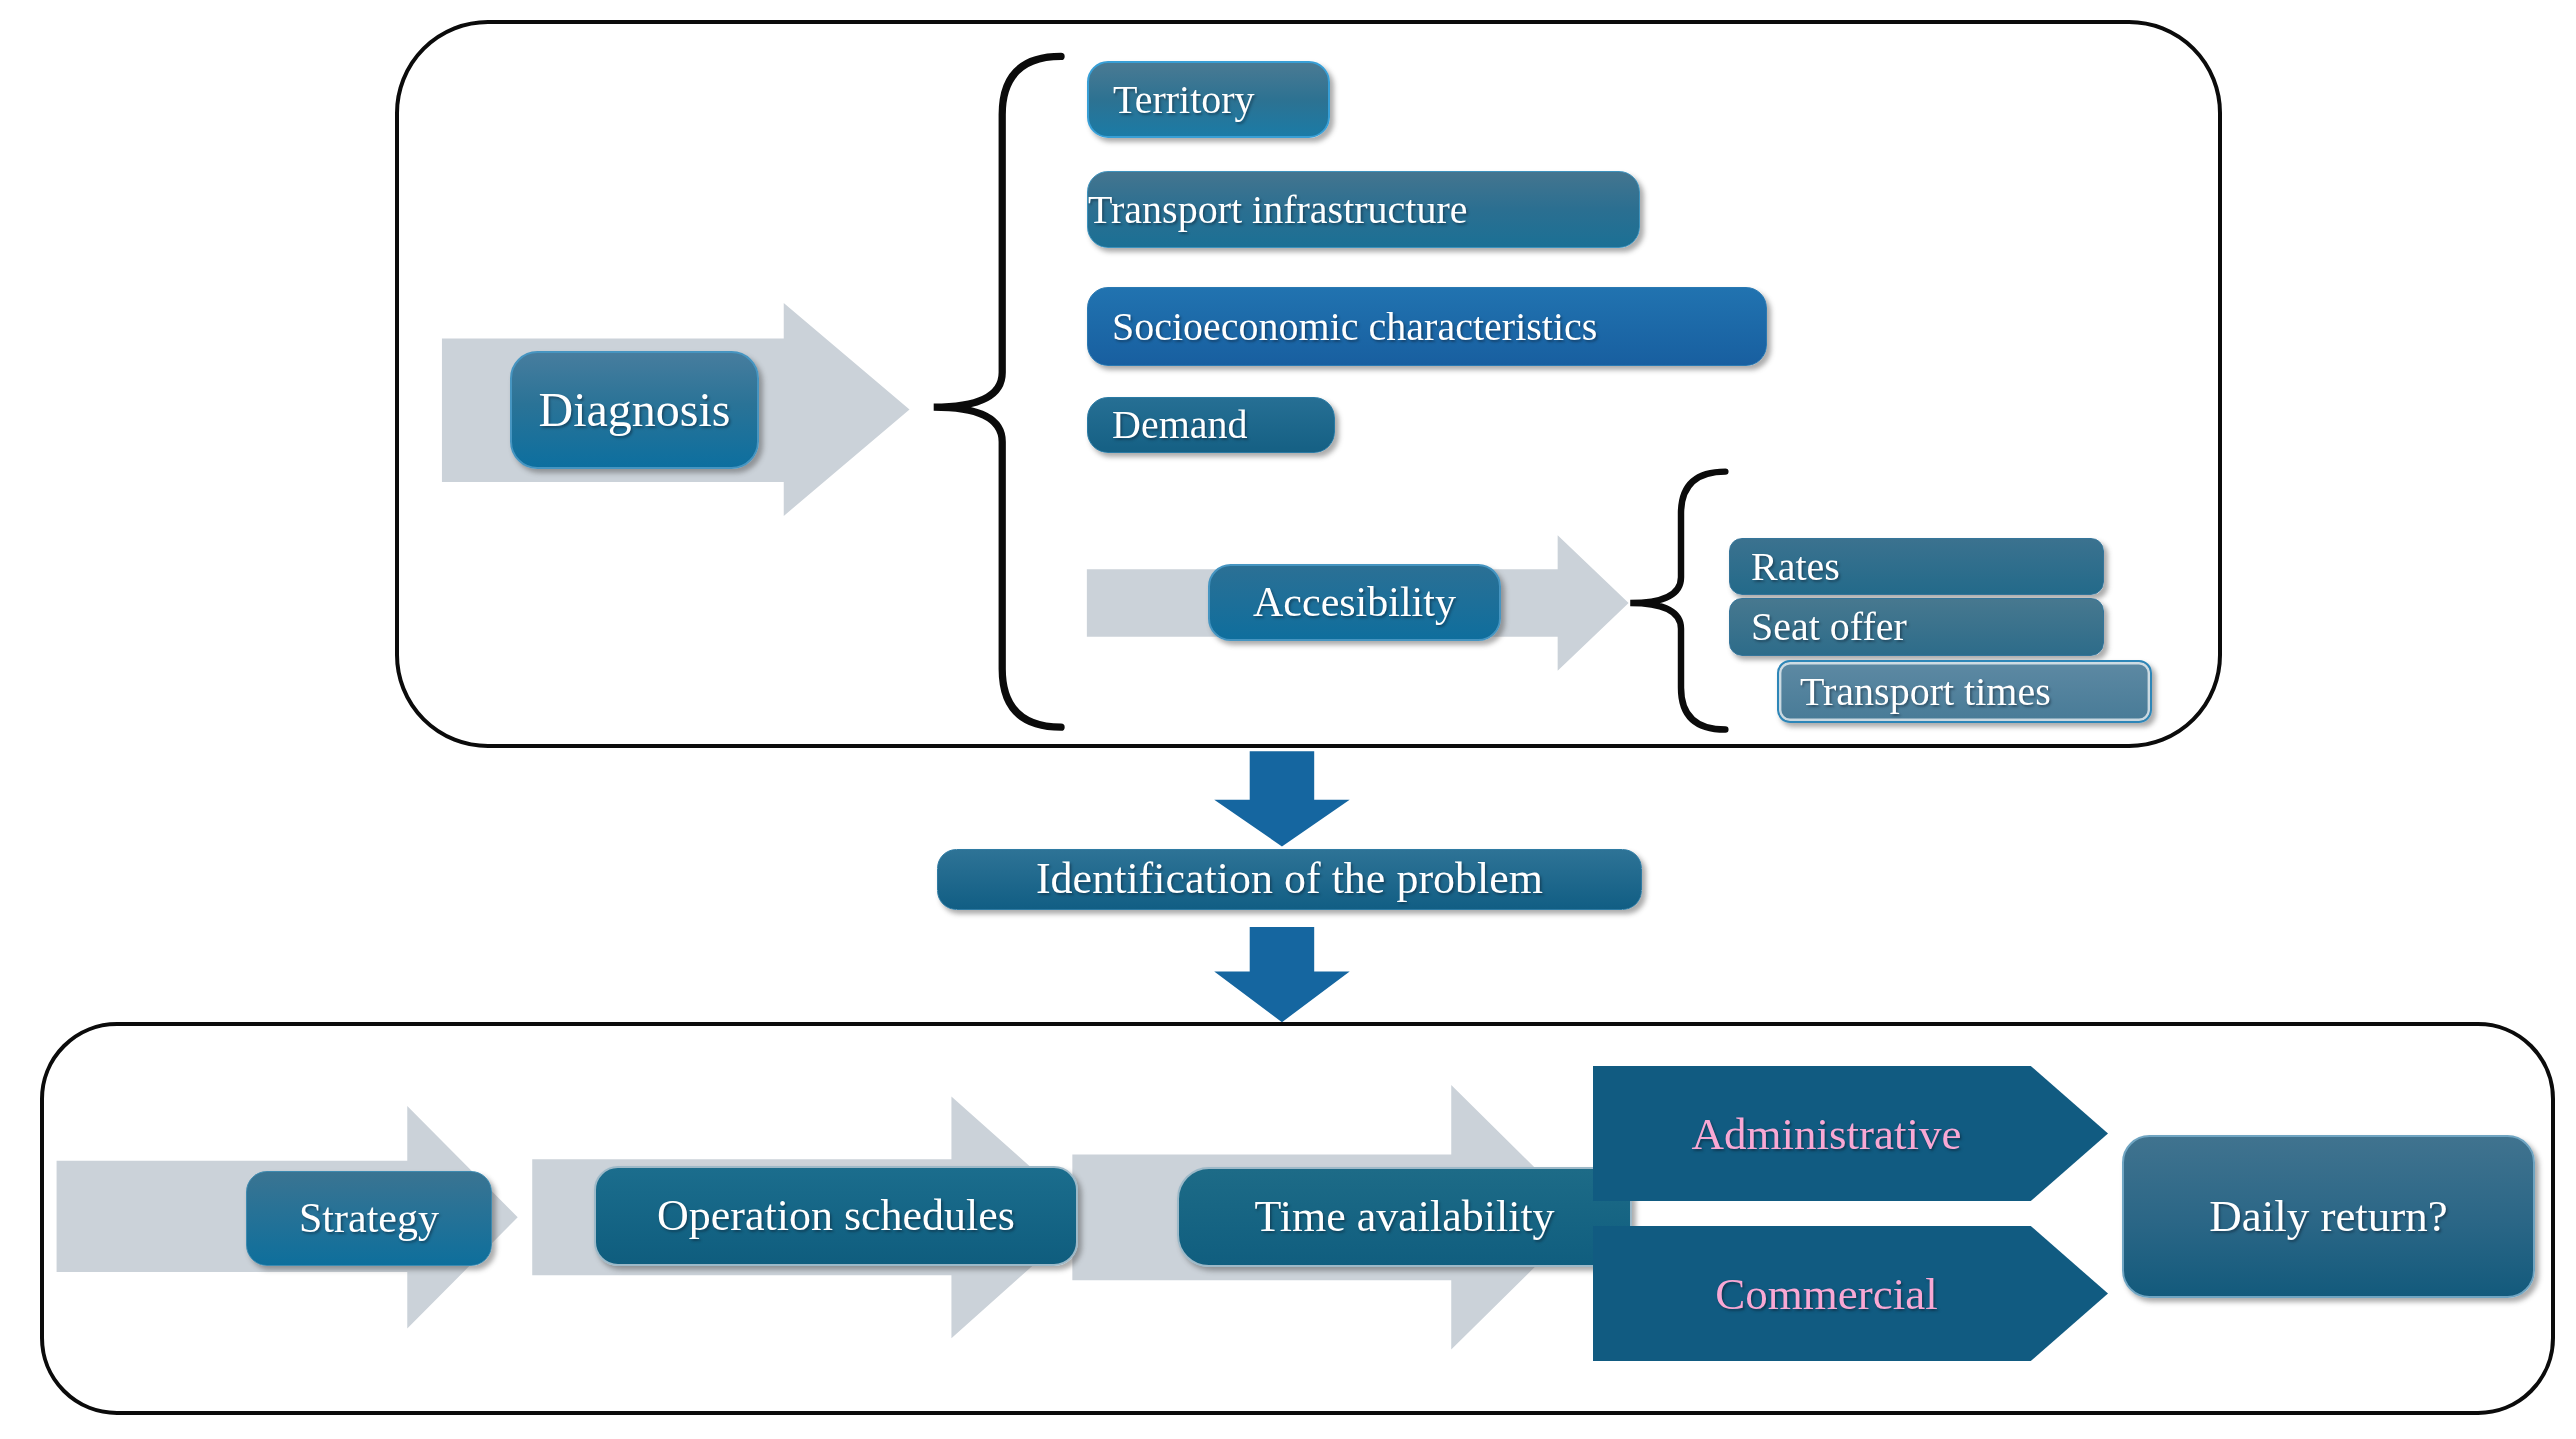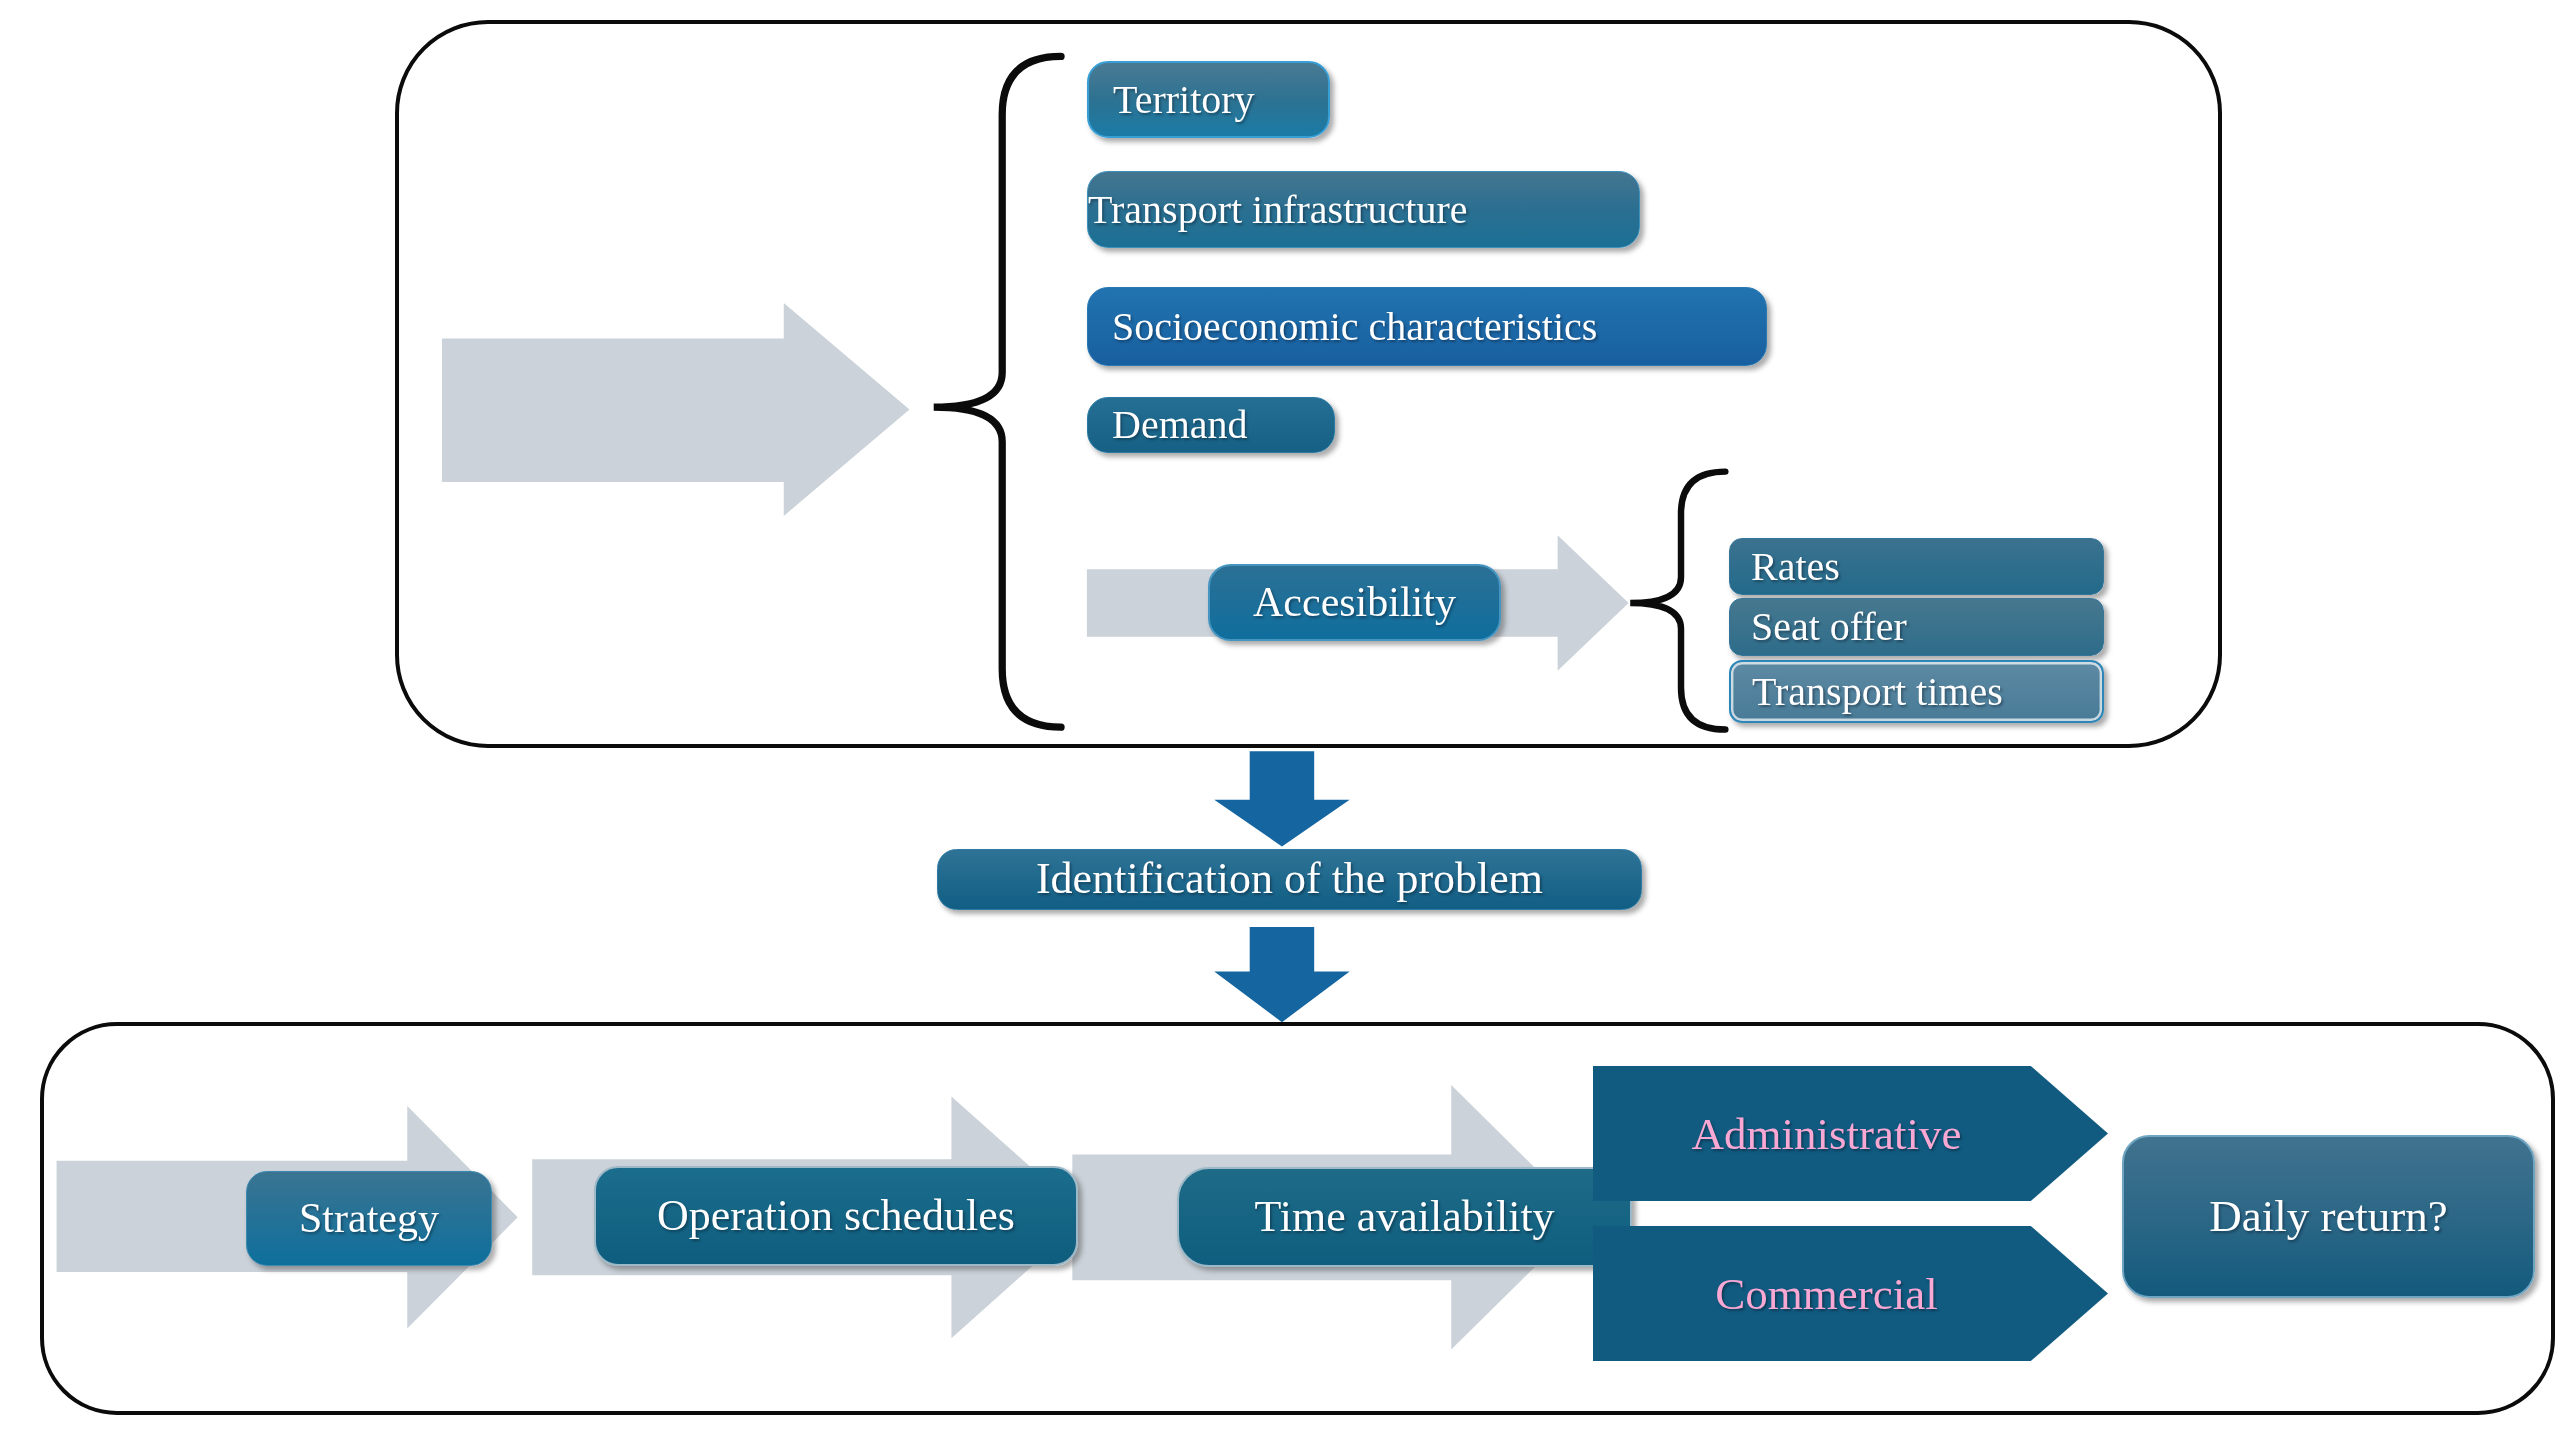--- a/index.html
+++ b/index.html
@@ -36,21 +36,21 @@
     background:linear-gradient(180deg,#266f94 0%,#156084 100%);
     border:1.6px solid #2a7aa4;}
   .b-access{left:1208px;top:564px;width:293px;height:77px;font-size:42px;
     background:linear-gradient(180deg,#2b7095 0%,#0f6e9d 100%);
     border:2.4px solid #4695c1;border-radius:22.6px;}
   .stack{left:1729px;width:375px;font-size:40px;padding-left:21px;border-radius:13px;}
   .b-freq{top:476px;height:59px;background:linear-gradient(180deg,#38708d 0%,#1d6886 100%);border:1.6px solid #35759a;}
   .b-rates{top:538px;height:57px;background:linear-gradient(180deg,#3b728f 0%,#236a8a 100%);border:1.6px solid #35759a;}
   .b-seat{top:598px;height:58px;background:linear-gradient(180deg,#47788f 0%,#2d6c8a 100%);border:1.6px solid #35759a;}
   .b-ttimes{top:660px;height:63px;background:linear-gradient(180deg,#5d89a3 0%,#487b97 100%);
-    border:2.4px solid #2d86b8;box-shadow:inset 0 0 0 2.4px rgba(255,255,255,.7),3.2px 4px 4.8px rgba(70,70,70,.45);}
+    border:2.4px solid #2d86b8;box-shadow:inset 0 0 0 2.4px rgba(255,255,255,.7),3.2px 4px 4.8px rgba(70,70,70,.45);margin-left:48px;}
   .b-ident{left:937px;top:849px;width:705px;height:61px;font-size:44px;
     background:linear-gradient(180deg,#2e7396 0%,#115e84 100%);
     border:1.6px solid #2f7ba3;border-radius:19.4px;}
   .b-strategy{left:206px;top:1171px;width:246px;height:95px;font-size:42px;
     background:linear-gradient(180deg,#3a7492 0%,#0e6f9c 100%);
     border:1.6px solid #3d8ab0;margin-left:40px;}
   .b-operation{left:594px;top:1166px;width:484px;height:100px;font-size:44px;
     background:linear-gradient(180deg,#1b6d8d 0%,#0f5d7e 100%);
     border:2.4px solid #9db9c8;border-radius:24px;}
   .b-timeavail{left:1177px;top:1167px;width:455px;height:100px;font-size:44px;
@@ -90,20 +90,21 @@
     <polygon points="70,1440 505,1440 505,1372 642,1510 505,1648 505,1578 70,1578" fill="#cbd2d9"></polygon>
 
     <polygon points="660,1438 1180,1438 1180,1360 1348,1510 1180,1660 1180,1582 660,1582" fill="#cbd2d9"></polygon>
 
     <polygon points="1330,1432 1800,1432 1800,1346 1966,1510 1800,1674 1800,1588 1330,1588" fill="#cbd2d9"></polygon>
   </svg>
 
   <div class="container top"></div>
   <div class="container bottom"></div>
 
+  <div class="node b-diagnosis">Diagnosis</div>
 
   <div class="node left b-territory">Territory</div>
   <div class="node left b-transport">Transport infrastructure</div>
   <div class="node left b-socio">Socioeconomic characteristics</div>
   <div class="node left b-demand">Demand</div>
 
   <div class="node b-access">Accesibility</div>
 
   <div class="node left stack b-rates">Rates</div>
   <div class="node left stack b-seat">Seat offer</div>

